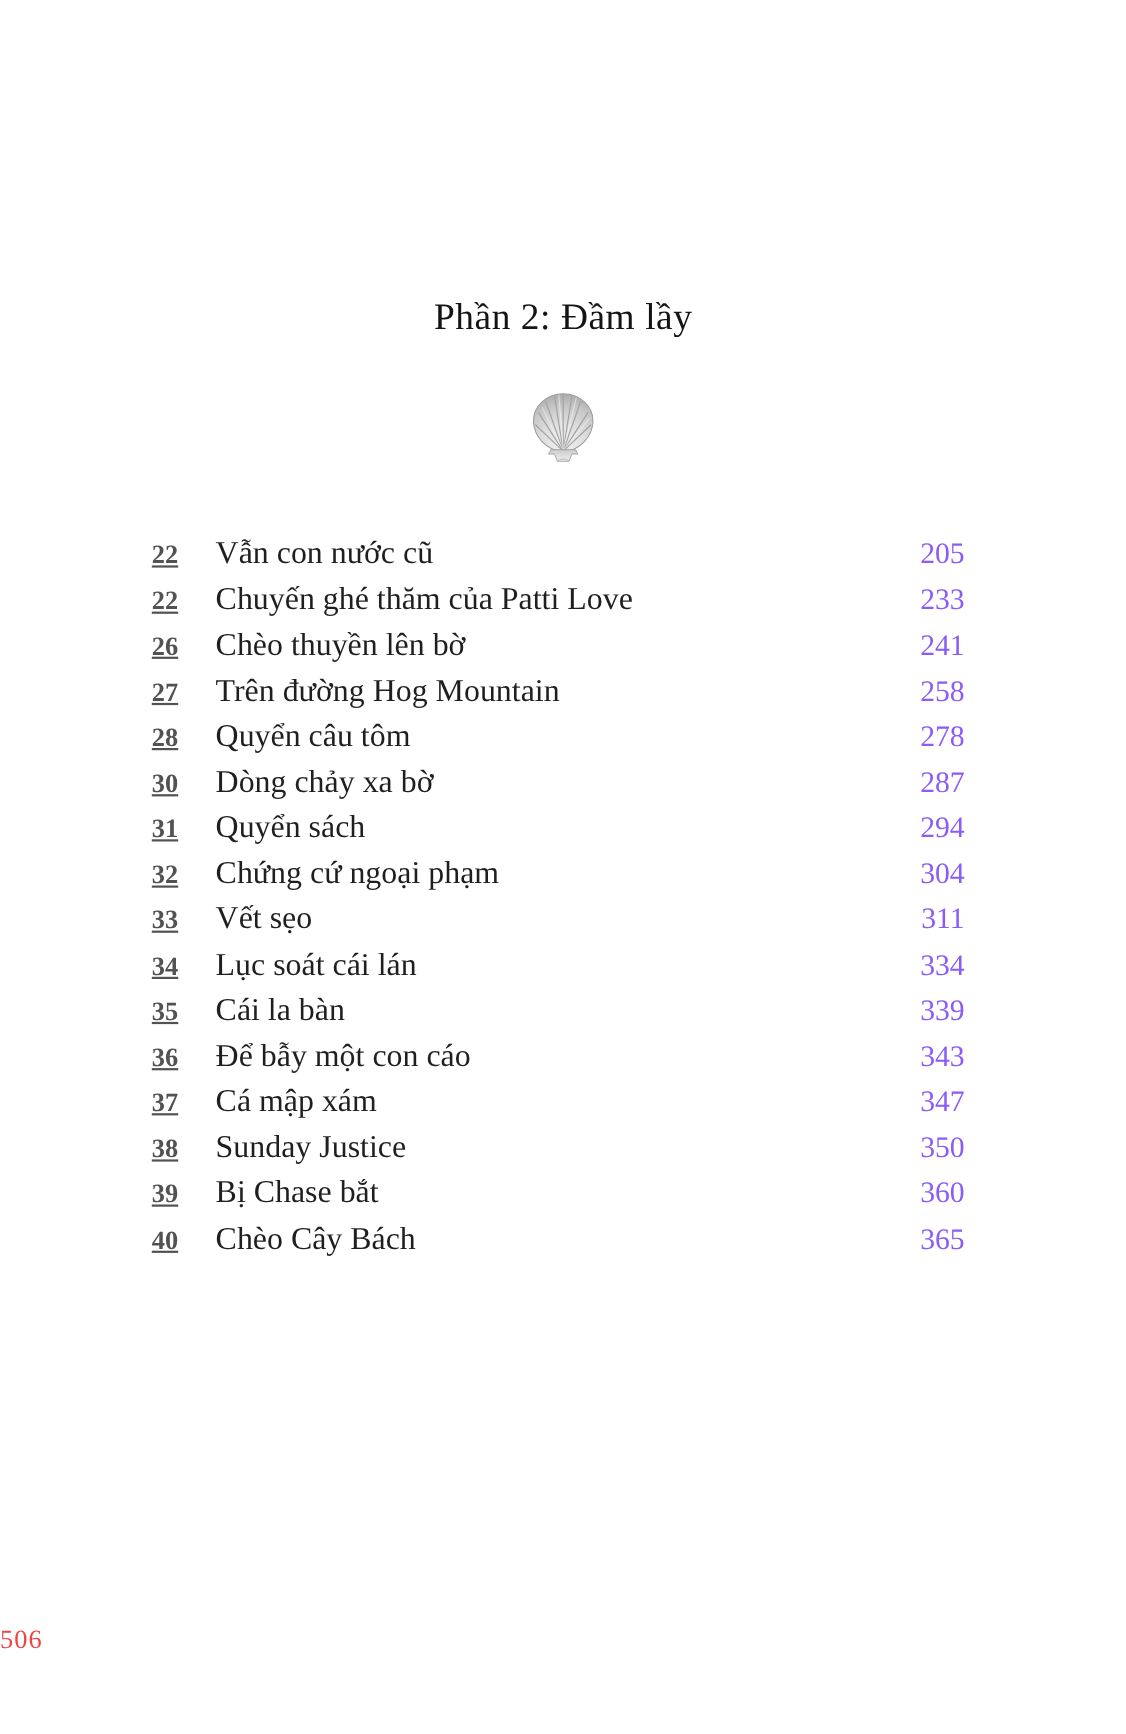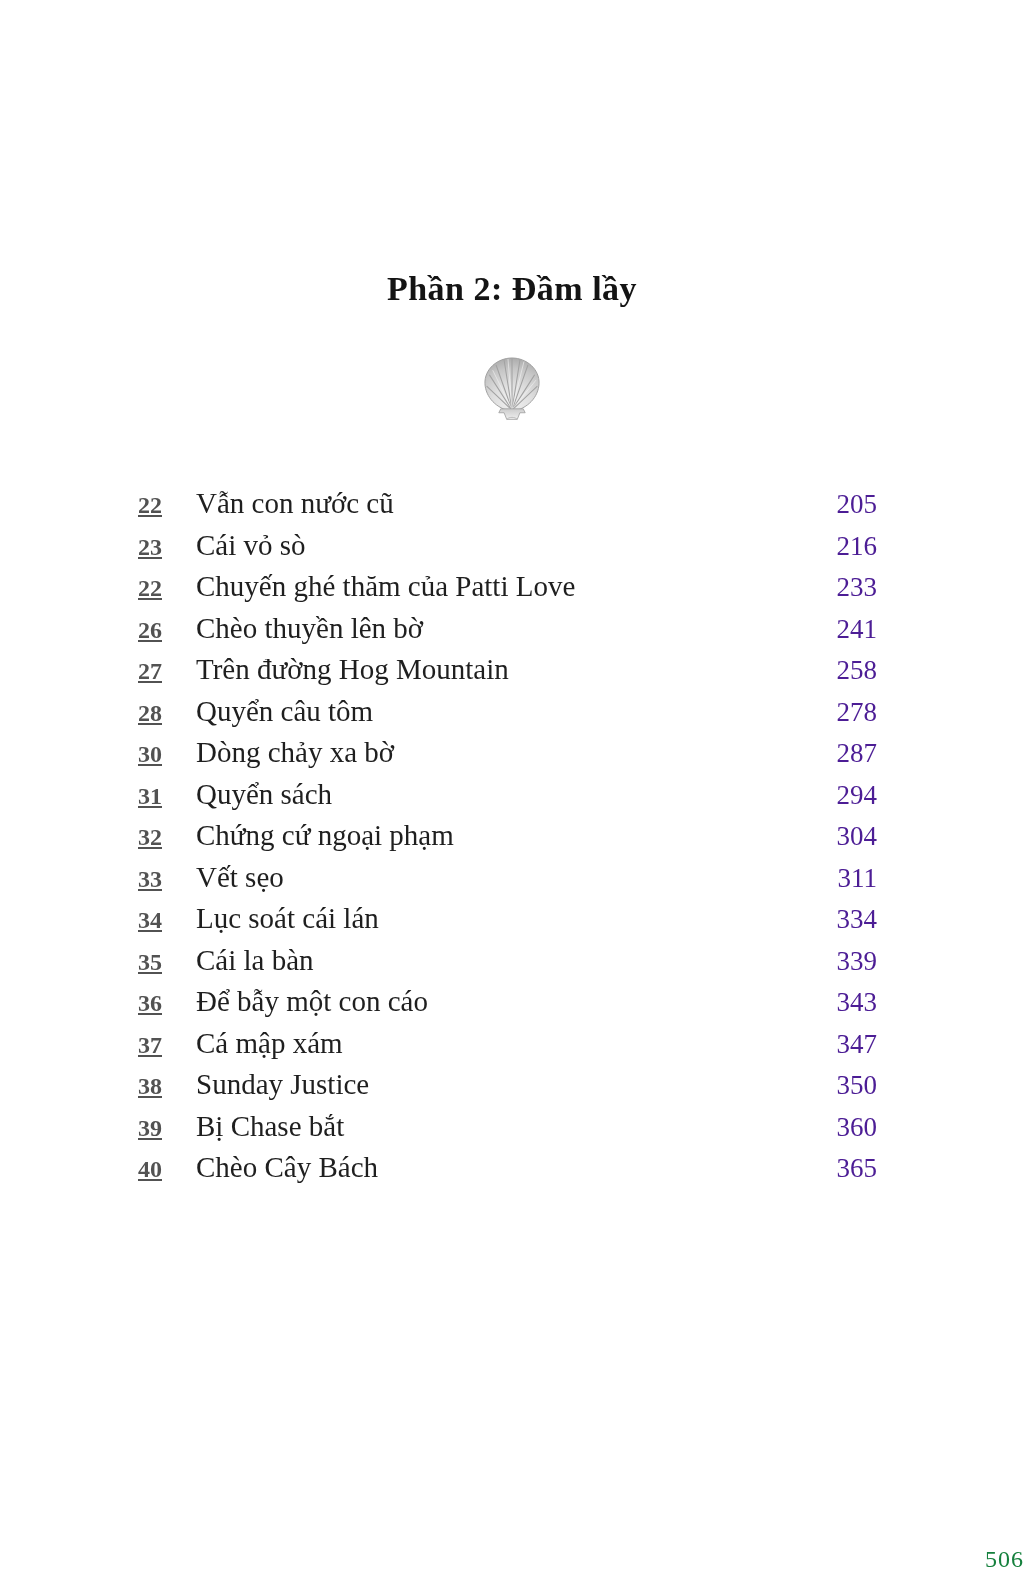--- a/index.html
+++ b/index.html
@@ -20,21 +20,21 @@
   }
 
   
   .part-title {
     position: absolute;
     top: 270px;
     left: 0;
     width: 100%;
     text-align: center;
     font-size: 34px;
-    font-weight: 700;
+    font-weight: 400;
     letter-spacing: 0.5px;
     color: #141414;
   }
 
   
   .shell-wrap {
     position: absolute;
     top: 352px;
     left: 50%;
     transform: translateX(-50%);
@@ -68,32 +68,32 @@
   .toc-title {
     flex: 1 1 auto;
     padding-left: 34px;
     font-size: 29px;
     color: #1f1f1f;
     overflow: hidden;
   }
   .toc-page {
     flex: 0 0 auto;
     font-size: 27px;
-    color: #4c1d95;
+    color: #8b5cf6;
   }
 
   
   .folio {
     position: absolute;
-    top: 1546px;
+    top: 1478px;
     left: 0;
     width: 100%;
-    text-align: right;
+    text-align: left;
     font-size: 24px;
-    color: #15803d;
+    color: #ef4444;
     letter-spacing: 1px;
   }
 </style>
 </head>
 <body>
 
 <div class="page">
 
   <h1 class="part-title">Phần 2: Đầm lầy</h1>
 
@@ -142,25 +142,20 @@
     </svg>
   </div>
 
   <div class="toc">
     <div class="toc-row">
       <span class="toc-num">22</span>
       <span class="toc-title">Vẫn con nước cũ</span>
       <span class="toc-page">205</span>
     </div>
 
-    <div class="toc-row">
-      <span class="toc-num">23</span>
-      <span class="toc-title">Cái vỏ sò</span>
-      <span class="toc-page">216</span>
-    </div>
 
 
     <div class="toc-row">
       <span class="toc-num">22</span>
       <span class="toc-title">Chuyến ghé thăm của Patti Love</span>
       <span class="toc-page">233</span>
     </div>
 
     <div class="toc-row">
       <span class="toc-num">26</span>

